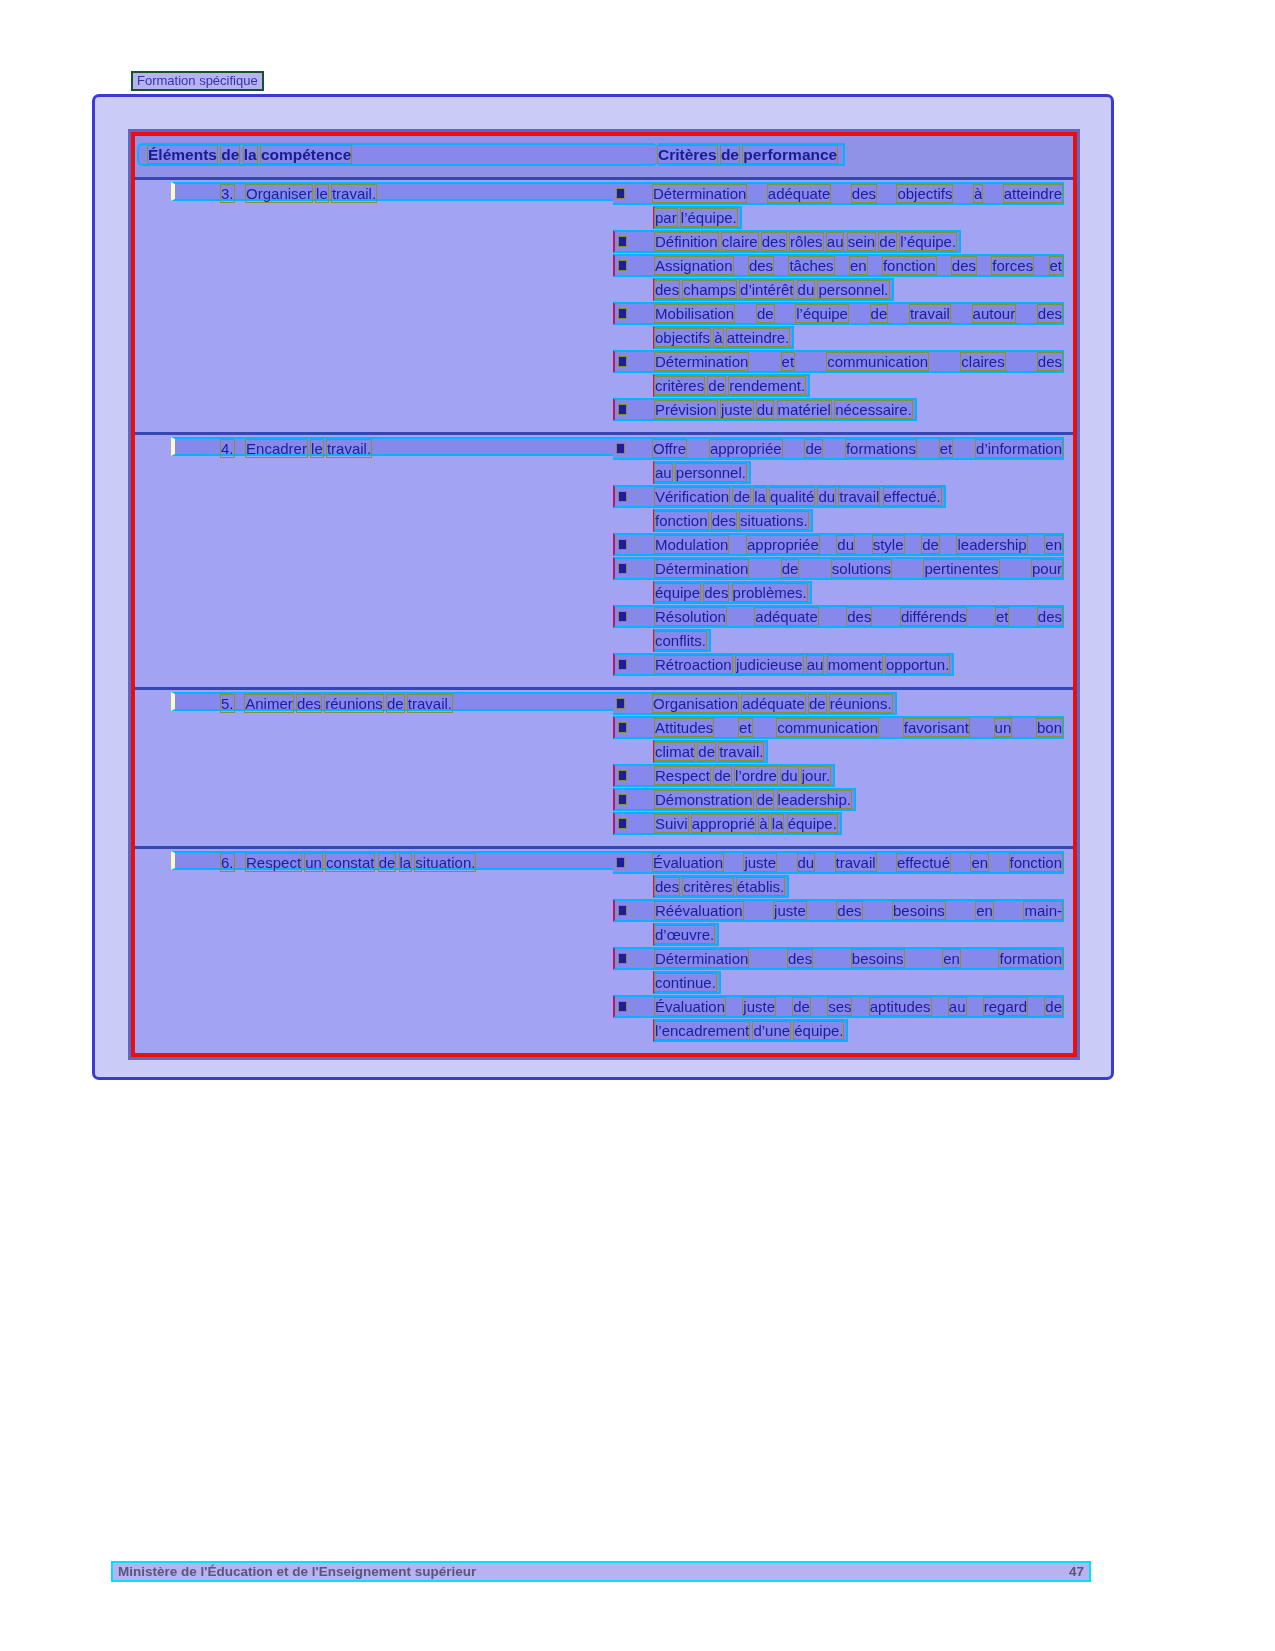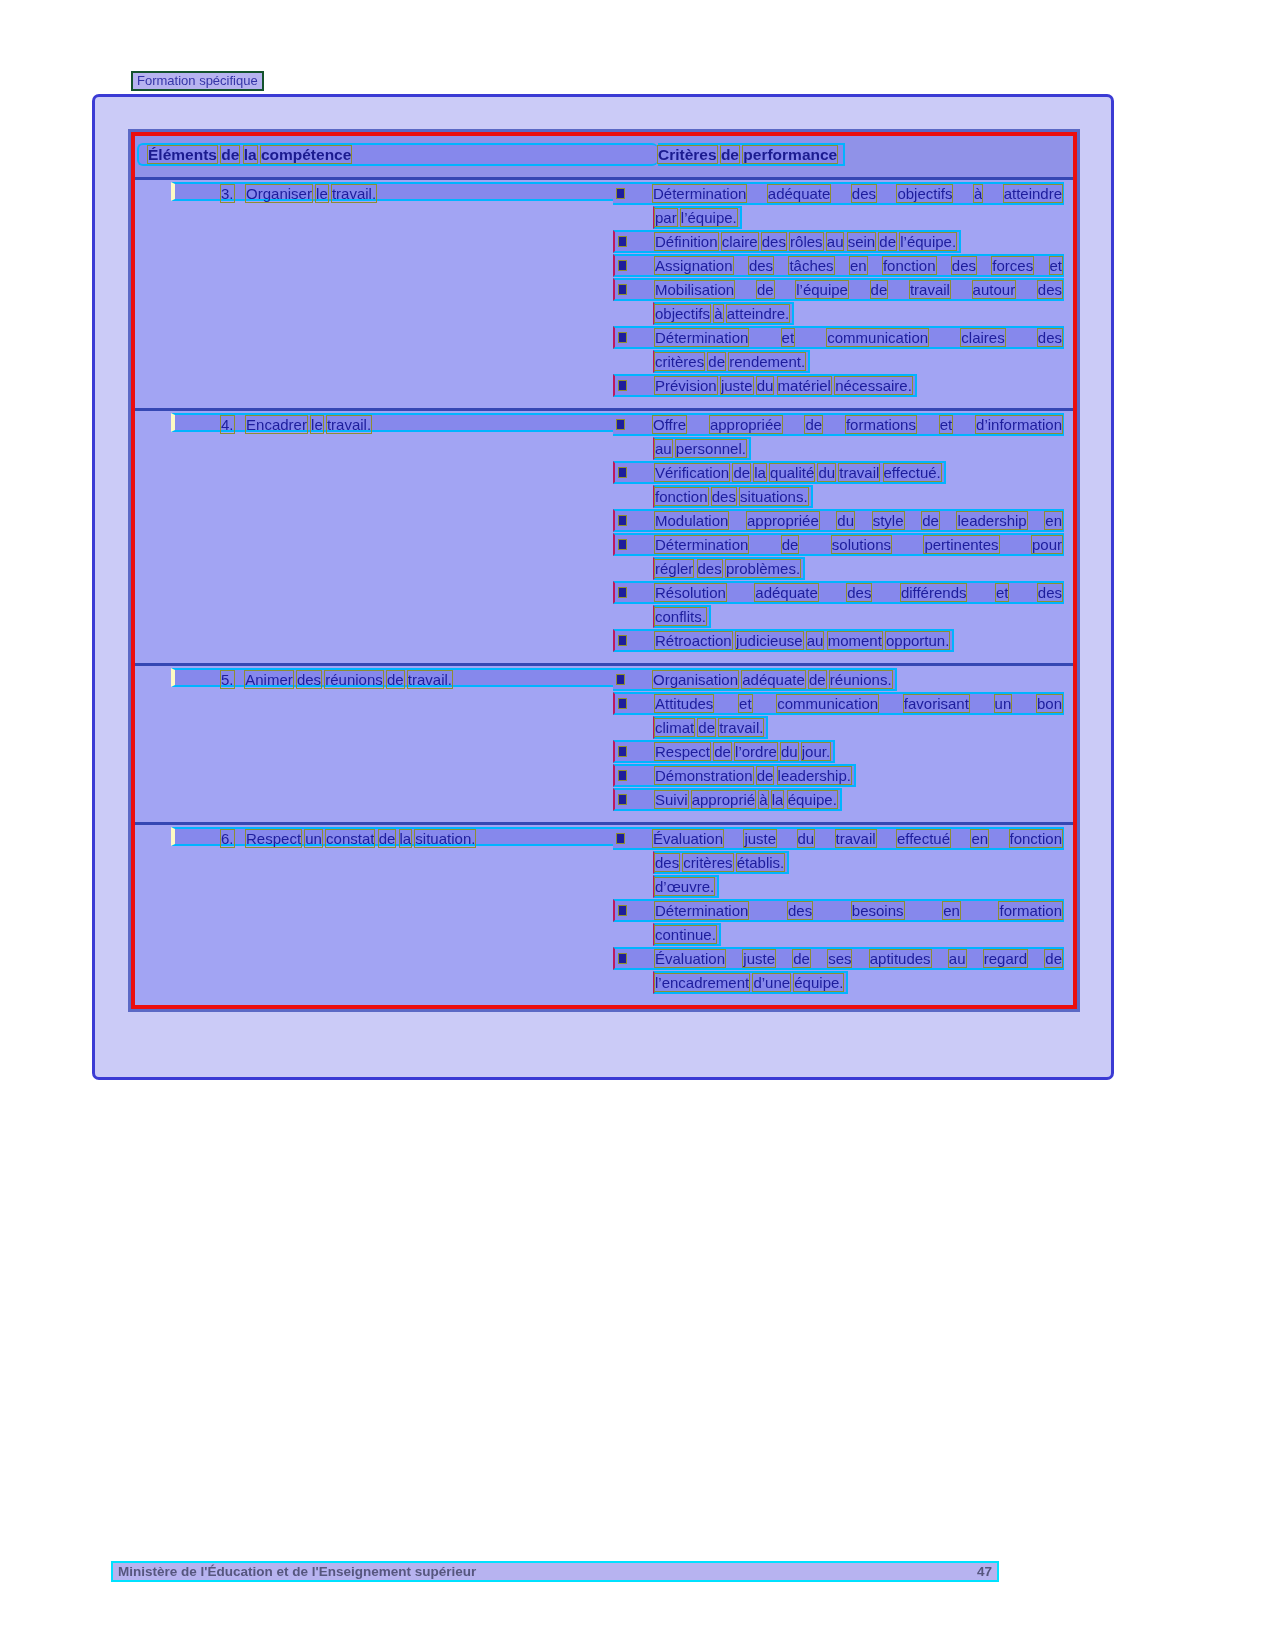--- a/index.html
+++ b/index.html
@@ -64,21 +64,21 @@
   .line.nat {
     display:inline-block; width:auto; max-width:100%;
     border-right:2px solid #00b4ff; padding-right:3px;
   }
   .blt {
     position:absolute; left:4px; top:5px; width:7px; height:9px;
     background:#1d1d9c; outline:1px solid #8e8e31;
   }
   .w { outline:1px solid #8e8e31; }
   .footer {
-    position:absolute; left:111px; top:1561px; width:888px;
+    position:absolute; left:111px; top:1561px; width:980px;
     background:#b7b3f0; border:2px solid #00e1ff; box-sizing:border-box;
     display:flex; justify-content:space-between; align-items:center;
     font-size:13.5px; font-weight:bold; color:#56567e;
     line-height:17px; padding:0 5px;
   }
 </style>
 </head>
 <body>
 
 <div class="top-label">Formation spécifique</div>
@@ -111,20 +111,24 @@
               <div class="rcell"><div class="band line nat b"><span class="blt"></span><span class="w">Définition</span> <span class="w">claire</span> <span class="w">des</span> <span class="w">rôles</span> <span class="w">au</span> <span class="w">sein</span> <span class="w">de</span> <span class="w">l’équipe.</span></div></div>
             </div>
             <div class="frow">
               <div class="lcell"></div>
               <div class="rcell">
                 <div class="band line fill b"><span class="blt"></span><span class="w">Assignation</span> <span class="w">des</span> <span class="w">tâches</span> <span class="w">en</span> <span class="w">fonction</span> <span class="w">des</span> <span class="w">forces</span> <span class="w">et</span></div>
               </div>
             </div>
             <div class="frow">
               <div class="lcell"></div>
+              <div class="rcell"><div class="band line nat cont"><span class="w">des</span> <span class="w">champs</span> <span class="w">d’intérêt</span> <span class="w">du</span> <span class="w">personnel.</span></div></div>
+            </div>
+            <div class="frow">
+              <div class="lcell"></div>
               <div class="rcell">
                 <div class="band line fill b"><span class="blt"></span><span class="w">Mobilisation</span> <span class="w">de</span> <span class="w">l’équipe</span> <span class="w">de</span> <span class="w">travail</span> <span class="w">autour</span> <span class="w">des</span></div>
               </div>
             </div>
             <div class="frow">
               <div class="lcell"></div>
               <div class="rcell"><div class="band line nat cont"><span class="w">objectifs</span> <span class="w">à</span> <span class="w">atteindre.</span></div></div>
             </div>
             <div class="frow">
               <div class="lcell"></div>
@@ -169,21 +173,21 @@
               </div>
             </div>
             <div class="frow">
               <div class="lcell"></div>
               <div class="rcell">
                 <div class="band line fill b"><span class="blt"></span><span class="w">Détermination</span> <span class="w">de</span> <span class="w">solutions</span> <span class="w">pertinentes</span> <span class="w">pour</span></div>
               </div>
             </div>
             <div class="frow">
               <div class="lcell"></div>
-              <div class="rcell"><div class="band line nat cont"><span class="w">régler</span> <span class="w">des</span> <span class="w">problèmes.</span></div></div>
+              <div class="rcell"><div class="band line nat cont"><span class="w">équipe</span> <span class="w">des</span> <span class="w">problèmes.</span></div></div>
             </div>
             <div class="frow">
               <div class="lcell"></div>
               <div class="rcell">
                 <div class="band line fill b"><span class="blt"></span><span class="w">Résolution</span> <span class="w">adéquate</span> <span class="w">des</span> <span class="w">différends</span> <span class="w">et</span> <span class="w">des</span></div>
               </div>
             </div>
             <div class="frow">
               <div class="lcell"></div>
               <div class="rcell"><div class="band line nat cont"><span class="w">conflits.</span></div></div>
@@ -228,20 +232,26 @@
               <div class="lcell">
                 <div class="band lband"><span class="num">6.</span>&nbsp;&nbsp; <span class="w">Respect</span> <span class="w">un</span> <span class="w">constat</span> <span class="w">de</span> <span class="w">la</span> <span class="w">situation.</span></div>
               </div>
               <div class="rcell">
                 <div class="band line fill b joined"><span class="blt"></span><span class="w">Évaluation</span> <span class="w">juste</span> <span class="w">du</span> <span class="w">travail</span> <span class="w">effectué</span> <span class="w">en</span> <span class="w">fonction</span></div>
               </div>
             </div>
             <div class="frow">
               <div class="lcell"></div>
               <div class="rcell"><div class="band line nat cont"><span class="w">des</span> <span class="w">critères</span> <span class="w">établis.</span></div></div>
+            </div>
+            <div class="frow">
+              <div class="lcell"></div>
+              <div class="rcell">
+                <div class="band line fill b"><span class="blt"></span><span class="w">Réévaluation</span> <span class="w">juste</span> <span class="w">des</span> <span class="w">besoins</span> <span class="w">en</span> <span class="w">main-</span></div>
+              </div>
             </div>
             <div class="frow">
               <div class="lcell"></div>
               <div class="rcell"><div class="band line nat cont"><span class="w">d’œuvre.</span></div></div>
             </div>
             <div class="frow">
               <div class="lcell"></div>
               <div class="rcell">
                 <div class="band line fill b"><span class="blt"></span><span class="w">Détermination</span> <span class="w">des</span> <span class="w">besoins</span> <span class="w">en</span> <span class="w">formation</span></div>
               </div>

